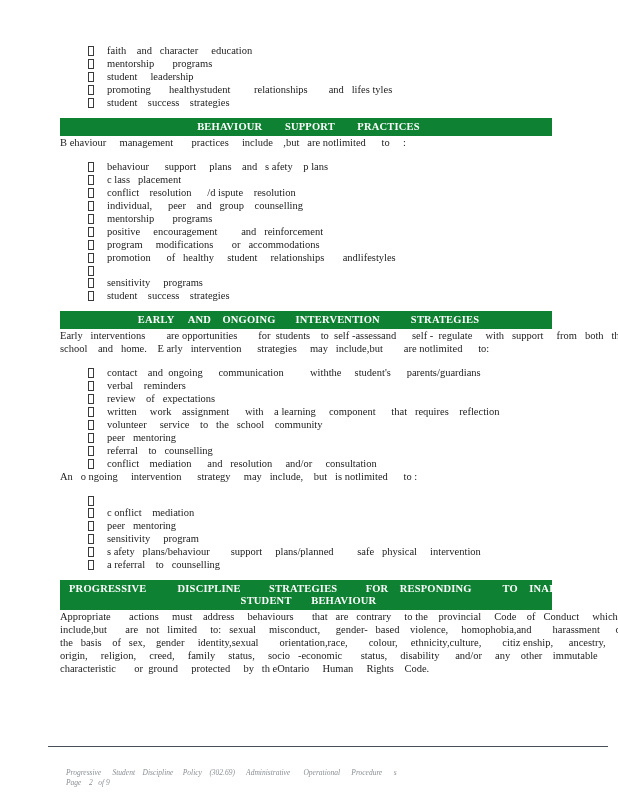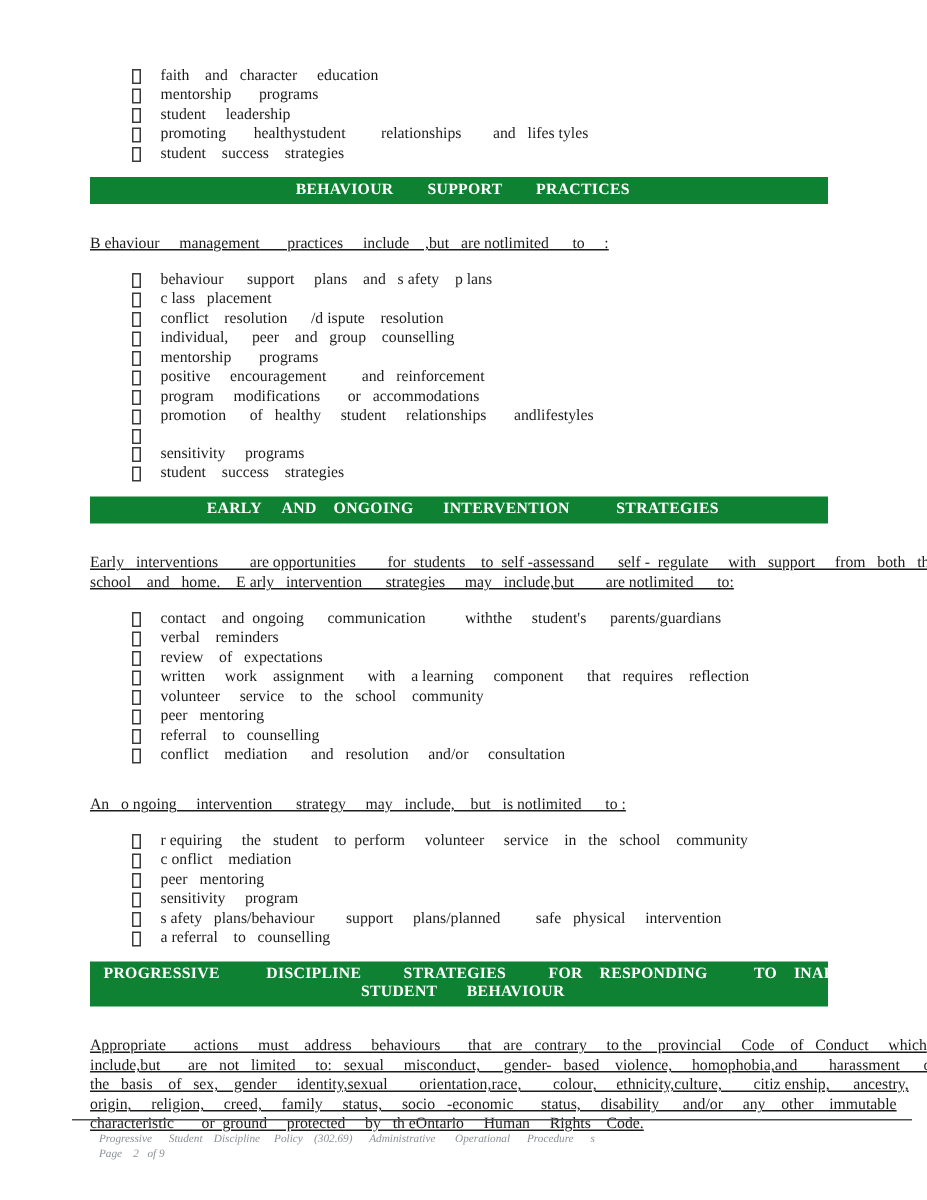--- a/index.html
+++ b/index.html
@@ -46,31 +46,31 @@
     background:var(--bar_bg);
     color:var(--bar_text);
     font-weight:bold;
     font-size:10.5px;
     letter-spacing:0.2px;
     padding:3px 4px 3px 9px;
     white-space:pre;
     text-align:center;
   }
   .bar-line{line-height:12px;}
-  .para{margin-top:20px;text-decoration:underline;}
+  .para{margin-top:0;}
   .para-line{
     font-size:10.5px;
     line-height:13px;
     white-space:pre;
   }
   .footer{
     position:absolute;
     left:48px;right:10px;top:746px;
     border-top:1px solid var(--rule_color);
-    padding:7px 0 0 18px;
+    padding:21px 0 0 18px;
   }
   .footer-line{
     font-style:italic;
     font-size:7.5px;
     line-height:9.5px;
     color:var(--footer_text);
     white-space:pre;
   }
 </style>
 </head>
@@ -114,21 +114,21 @@
         <div class="bullet-row"><span class="bullet-box"></span><span class="bullet-text">written     work    assignment      with    a learning     component      that   requires    reflection</span></div>
         <div class="bullet-row"><span class="bullet-box"></span><span class="bullet-text">volunteer     service    to   the   school    community</span></div>
         <div class="bullet-row"><span class="bullet-box"></span><span class="bullet-text">peer   mentoring</span></div>
         <div class="bullet-row"><span class="bullet-box"></span><span class="bullet-text">referral    to   counselling</span></div>
         <div class="bullet-row"><span class="bullet-box"></span><span class="bullet-text">conflict    mediation      and   resolution     and/or     consultation</span></div>
       </div>
       <div class="para">
         <div class="para-line">An   o ngoing     intervention      strategy     may   include,    but   is notlimited      to :</div>
       </div>
       <div class="bullets">
-        <div class="bullet-row"><span class="bullet-box"></span><span class="bullet-text">r equiring     the   student    to  perform     volunteer     service    in   the   school    community</span></div>
+        <div class="bullet-row"><span class="bullet-box"></span></div>
         <div class="bullet-row"><span class="bullet-box"></span><span class="bullet-text">c onflict    mediation</span></div>
         <div class="bullet-row"><span class="bullet-box"></span><span class="bullet-text">peer   mentoring</span></div>
         <div class="bullet-row"><span class="bullet-box"></span><span class="bullet-text">sensitivity     program</span></div>
         <div class="bullet-row"><span class="bullet-box"></span><span class="bullet-text">s afety   plans/behaviour        support     plans/planned         safe   physical     intervention</span></div>
         <div class="bullet-row"><span class="bullet-box"></span><span class="bullet-text">a referral    to   counselling</span></div>
       </div>
       <div class="bar"><div class="bar-line">PROGRESSIVE           DISCIPLINE          STRATEGIES          FOR    RESPONDING           TO    INAPPROPRIATE</div><div class="bar-line">STUDENT       BEHAVIOUR</div></div>
       <div class="para">
         <div class="para-line">Appropriate       actions     must    address     behaviours       that   are   contrary     to the    provincial     Code    of   Conduct     which</div>
         <div class="para-line">include,but       are   not   limited     to:   sexual     misconduct,      gender-   based    violence,     homophobia,and        harassment      on</div>

